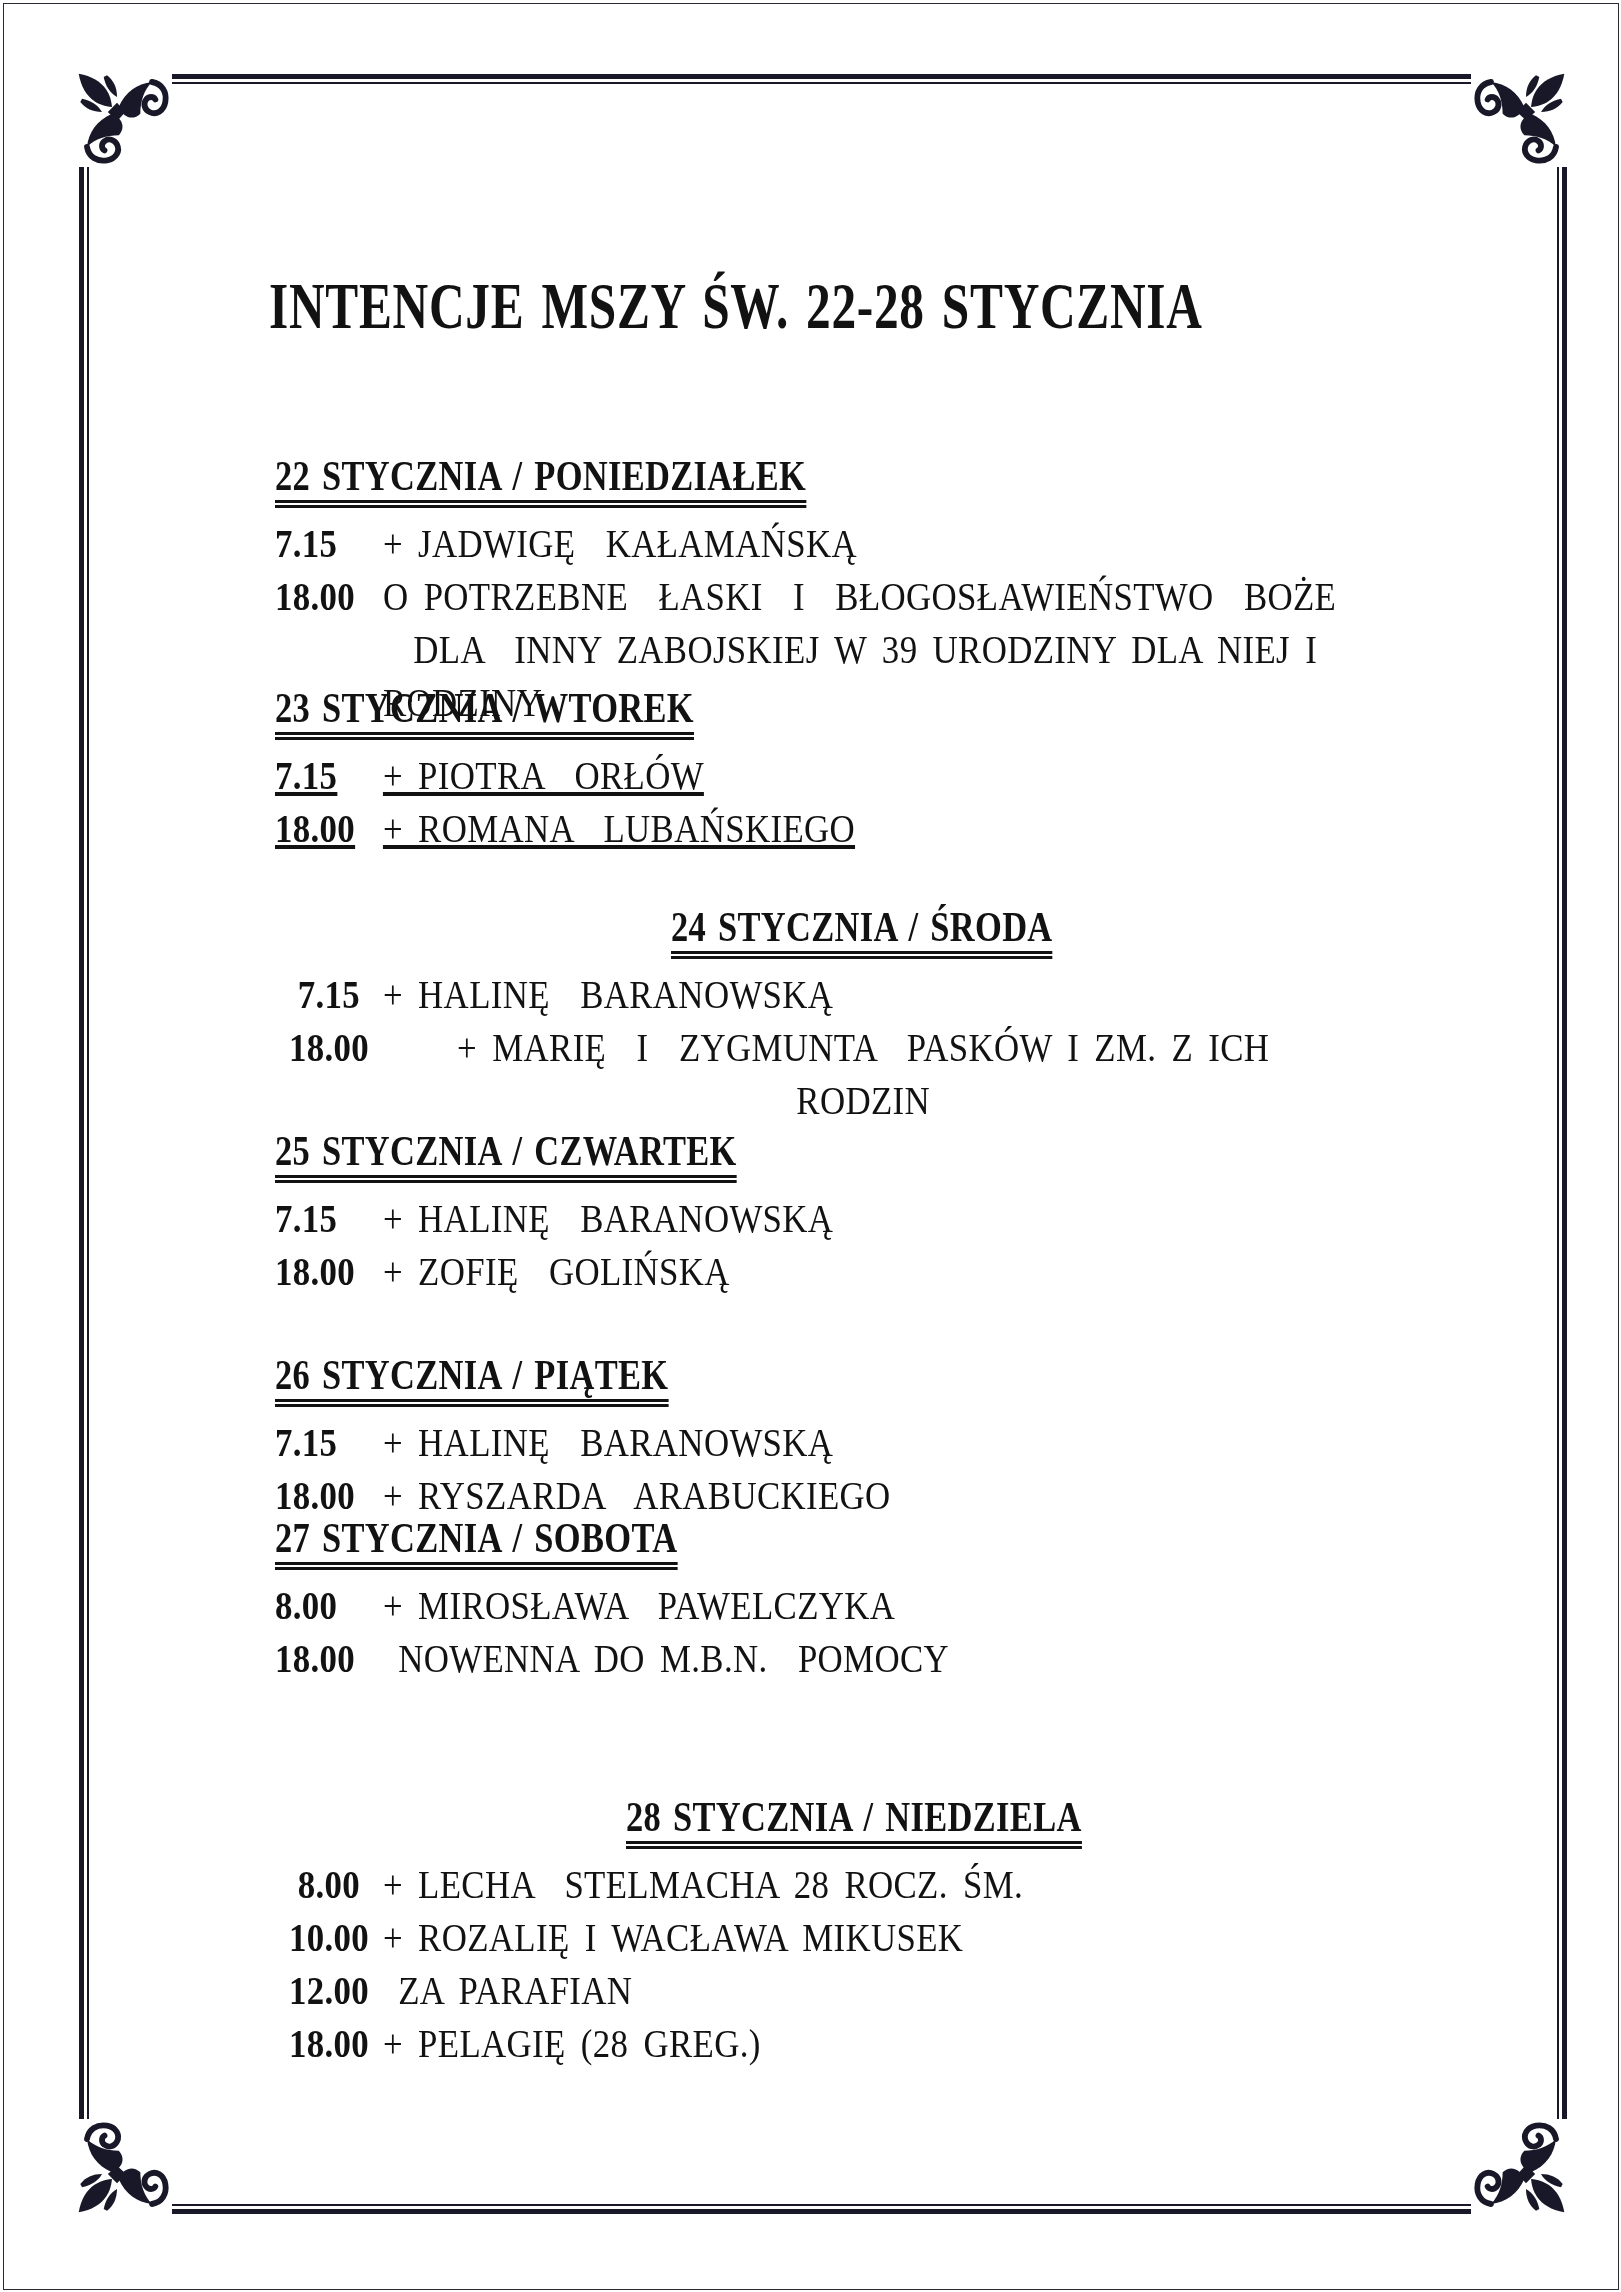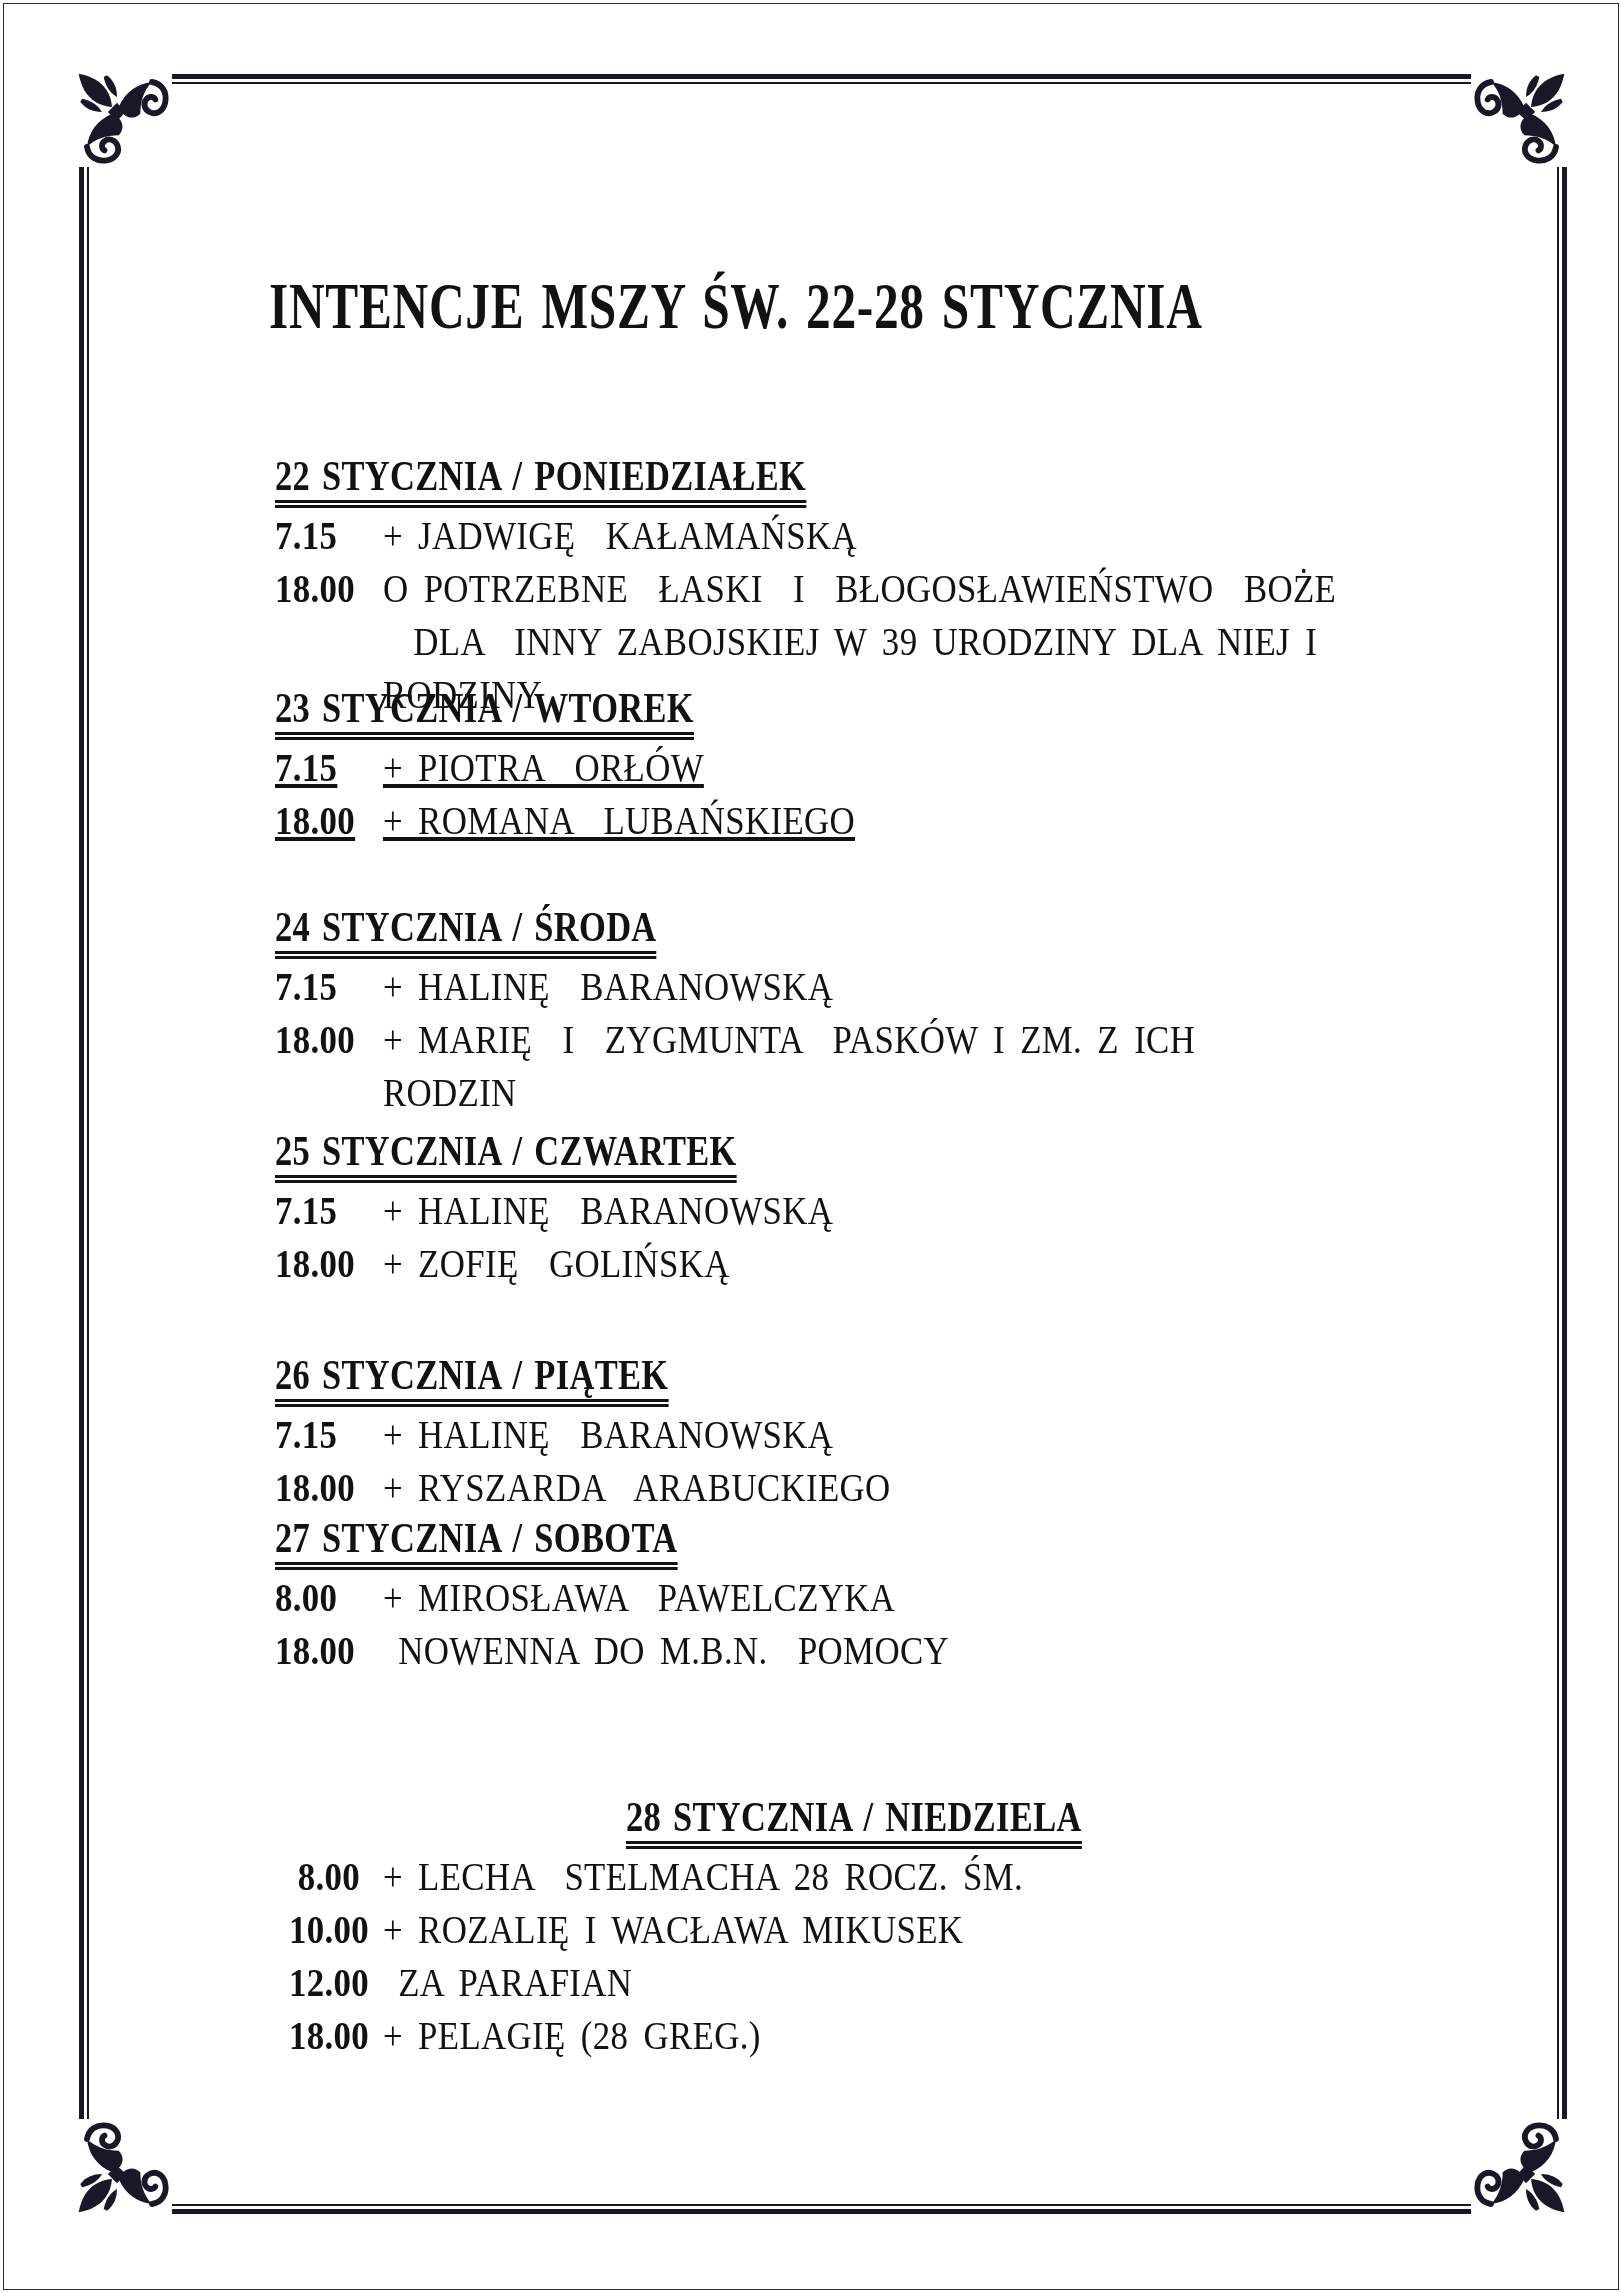--- a/index.html
+++ b/index.html
@@ -50,36 +50,36 @@
     font-size:65px;font-weight:bold;
     letter-spacing:0.9px;word-spacing:5.4px;
     white-space:nowrap;
     transform:scaleX(0.76);transform-origin:left top;
   }
   .day{
     position:absolute;left:275px;right:90px;
   }
   .day:nth-of-type(1){top:454px;}
   .day:nth-of-type(2){top:686px;text-decoration:underline;}
-  .day:nth-of-type(3){top:905px;}
+  .day:nth-of-type(3){top:905px;text-align:center;}
   .day:nth-of-type(4){top:1129px;}
   .day:nth-of-type(5){top:1353px;}
   .day:nth-of-type(6){top:1516px;}
   .day:nth-of-type(7){top:1795px;text-align:center;}
 
   .day-header{
     display:inline-block;
     font-size:42px;font-weight:bold;line-height:1.05;
     letter-spacing:0.4px;word-spacing:3.6px;
     padding-bottom:1.8px;
     border-bottom:8px double var(--ink);
     transform:scaleX(0.82);transform-origin:left top;
     white-space:nowrap;
   }
-  .entry-list{margin-top:1px;}
+  .entry-list{margin-top:9px;}
   .entry{
     display:flex;align-items:flex-start;
     font-size:41px;line-height:53px;
     transform:scaleX(0.85);transform-origin:left top;
     white-space:nowrap;
   }
   .time{
     flex:0 0 127px;
     font-weight:bold;
     letter-spacing:0.4px;

